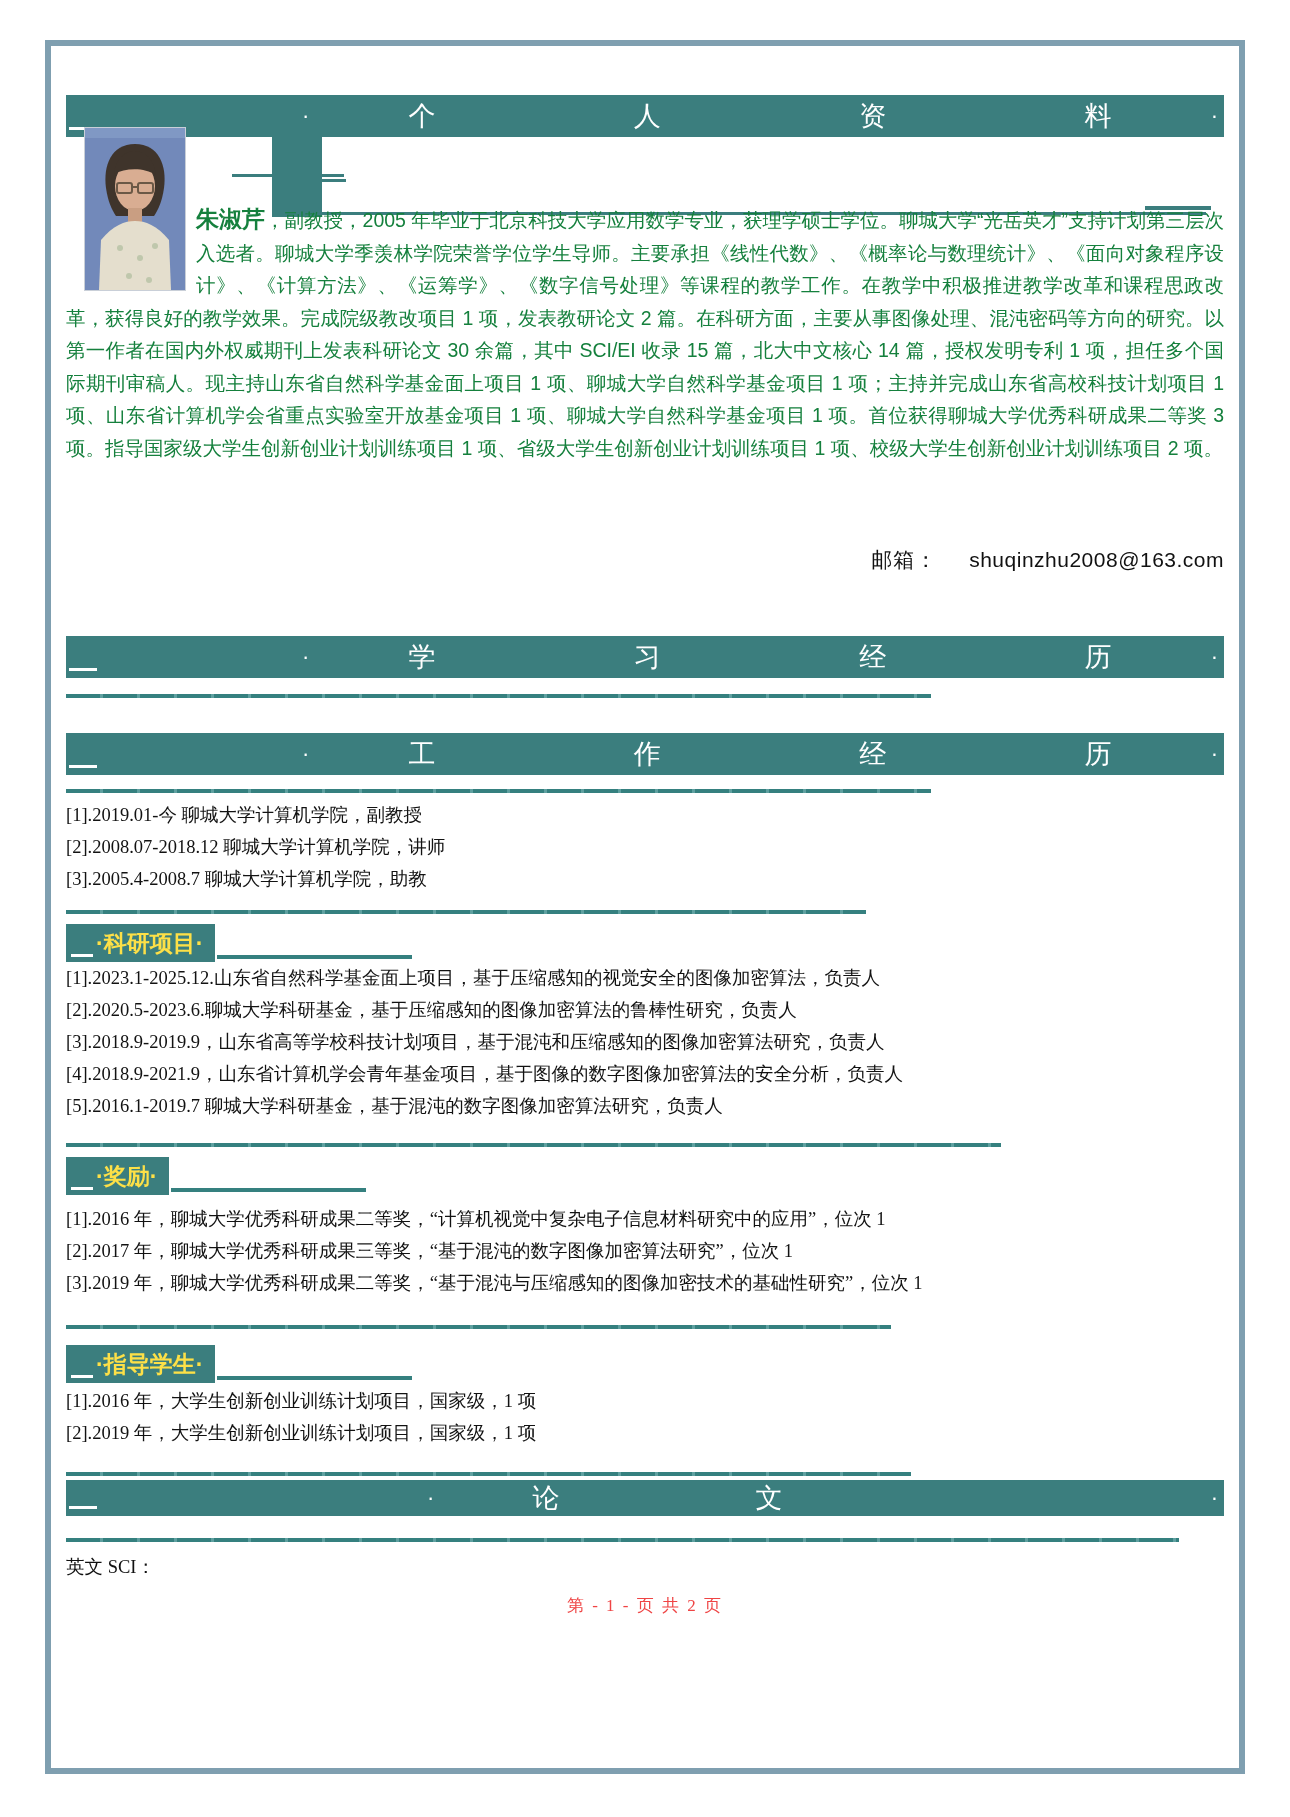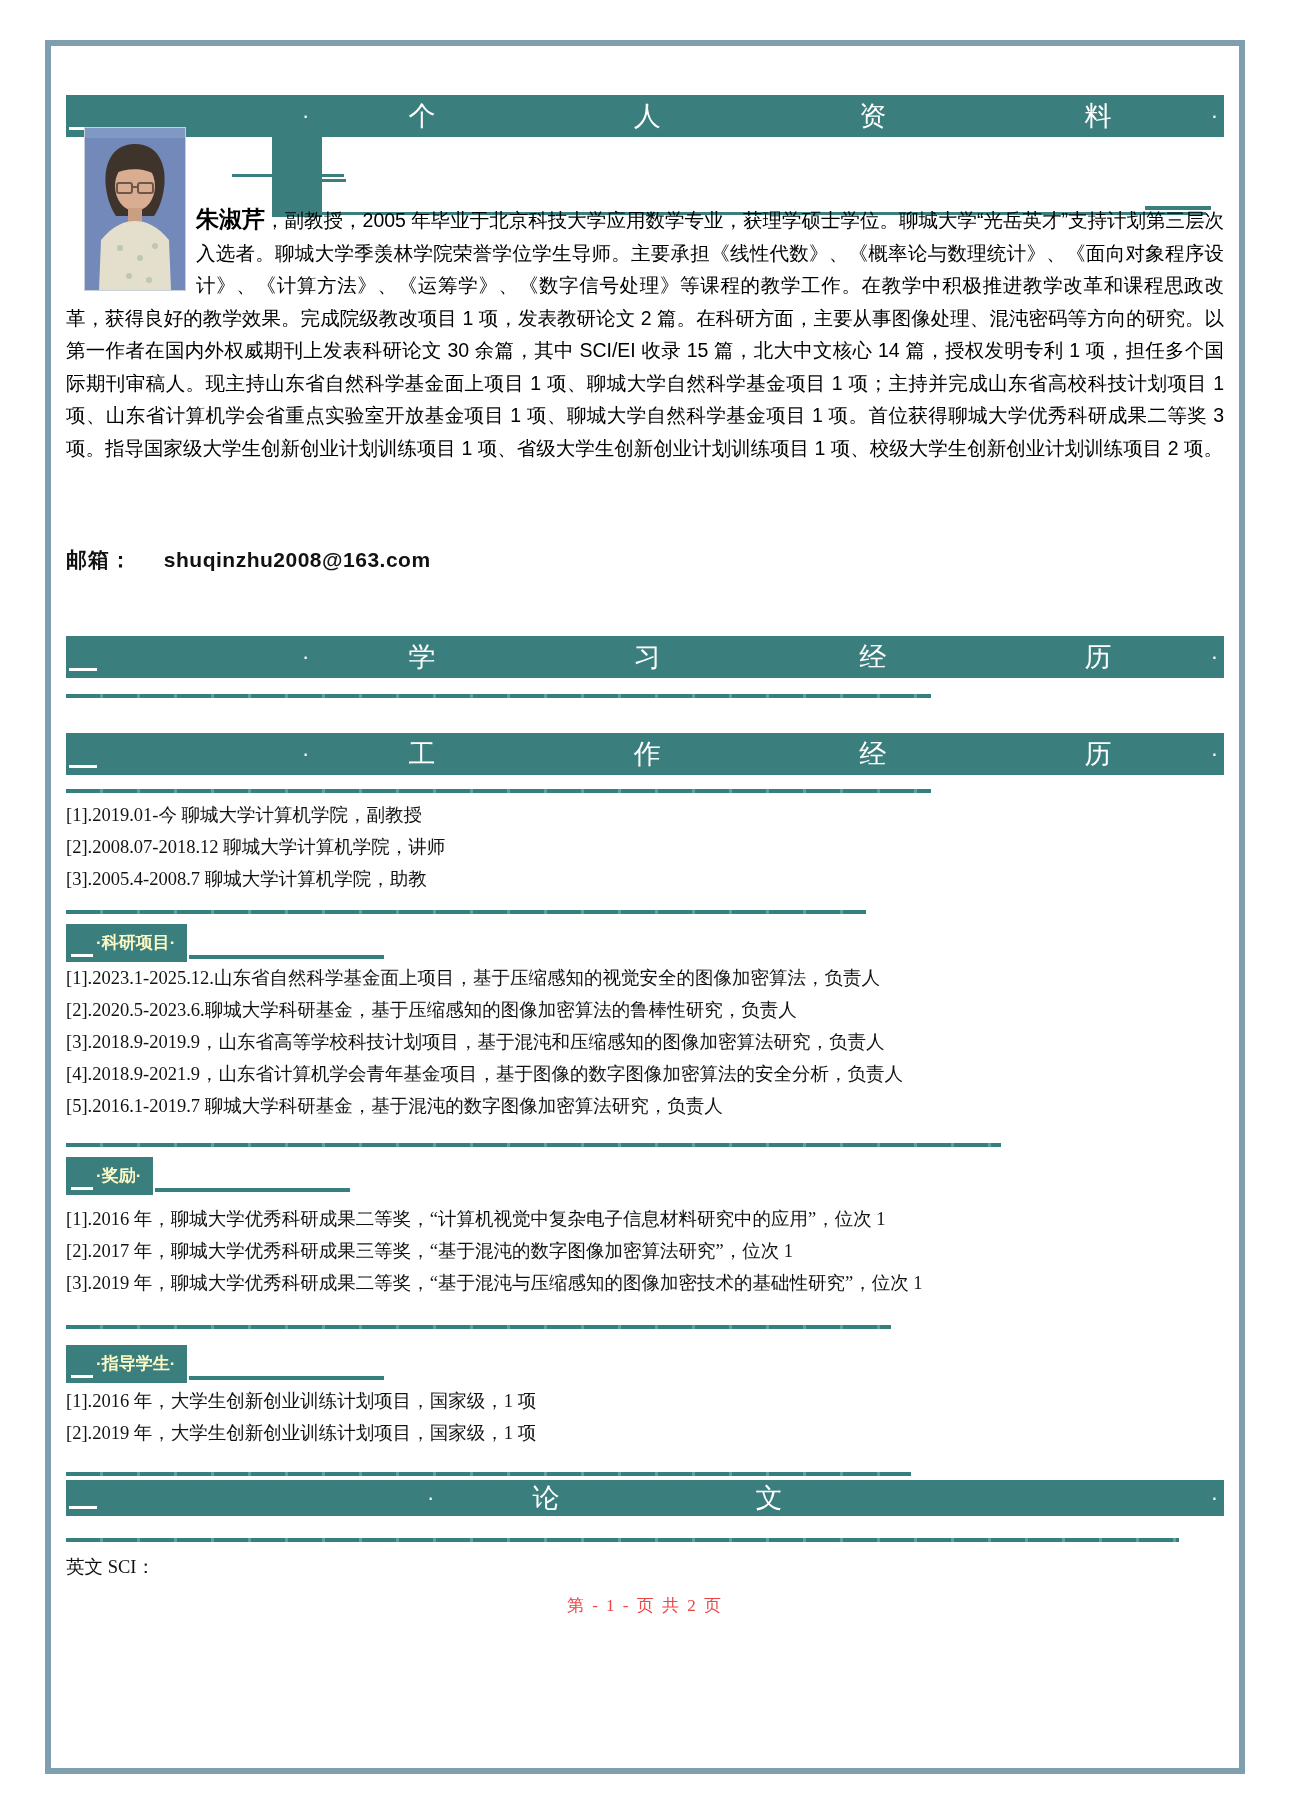--- a/index.html
+++ b/index.html
@@ -32,26 +32,26 @@
   .art-line1b{ left:1094px; top:160px; width:66px; height:4px; }
   .art-dash  { left:181px; top:128px; width:112px; height:3px; }
   .art-dash2 { left:239px; top:133px; width:56px; height:3px; }
 
   
   .band1 { margin-top:49px; }
   .profile { position:relative; }
   .photo { position:absolute; left:19px; top:-9px; width:100px; height:162px; overflow:hidden; box-shadow:0 0 0 1px #c9cfd8; }
   .bio {
     margin:0; padding-top:66px; font-size:19.5px; line-height:32.5px;
-    text-align:justify; color:#000000;
+    text-align:justify; color:#15803d;
   }
   .float-spacer { float:left; width:130px; height:98px; }
   .name { font-weight:bold; font-size:23px; }
 
-  .email-row { margin-top:82px; font-weight:bold; font-size:21px; line-height:28px; }
+  .email-row { margin-top:82px; font-weight:normal; font-size:21px; line-height:28px;text-align:right; }
   .email-label { letter-spacing:1px; }
   .email-value { margin-left:26px; letter-spacing:0.5px; }
 
   
   .rule { height:4px; background:repeating-linear-gradient(90deg,#35807F 0 34px,#5FA0A0 34px 37px); }
   .rule-b2 { margin-top:16px; width:865px; }
   .rule-b3 { margin-top:14px; width:865px; }
   .rule-projects { margin-top:15px; width:800px; }
   .rule-awards { margin-top:21px; width:935px; }
   .rule-students { margin-top:26px; width:825px; }
@@ -70,22 +70,22 @@
   .projects-list { }
   .awards-list { margin-top:8px; }
   .students-list { margin-top:2px; }
 
   
   .label-row { display:flex; align-items:flex-end; }
   .label-row-projects { margin-top:10px; }
   .label-row-awards { margin-top:10px; }
   .label-row-students { margin-top:16px; }
   .label-box {
-    position:relative; background:#3B7E7E; color:#fef9c3; font-weight:bold;
-    font-size:17px; line-height:30px; padding:4px 12px 4px 30px; flex:none;
+    position:relative; background:#3B7E7E; color:#fde047; font-weight:bold;
+    font-size:23px; line-height:30px; padding:4px 12px 4px 30px; flex:none;
   }
   .label-box::after { content:""; position:absolute; left:5px; bottom:5px; width:22px; height:3px; background:#fff; }
   .label-underline { width:195px; height:4px; background:#35807F; margin:0 0 3px 2px; flex:none; }
 
   .sci-label { margin-top:12px; font-family:"Liberation Serif", serif; font-size:18.5px; line-height:26px; }
   .footer { margin-top:14px; text-align:center; color:#ef4444; font-size:17px; letter-spacing:2px; font-family:"Liberation Serif", serif; }
 </style>
 </head>
 <body>
 

